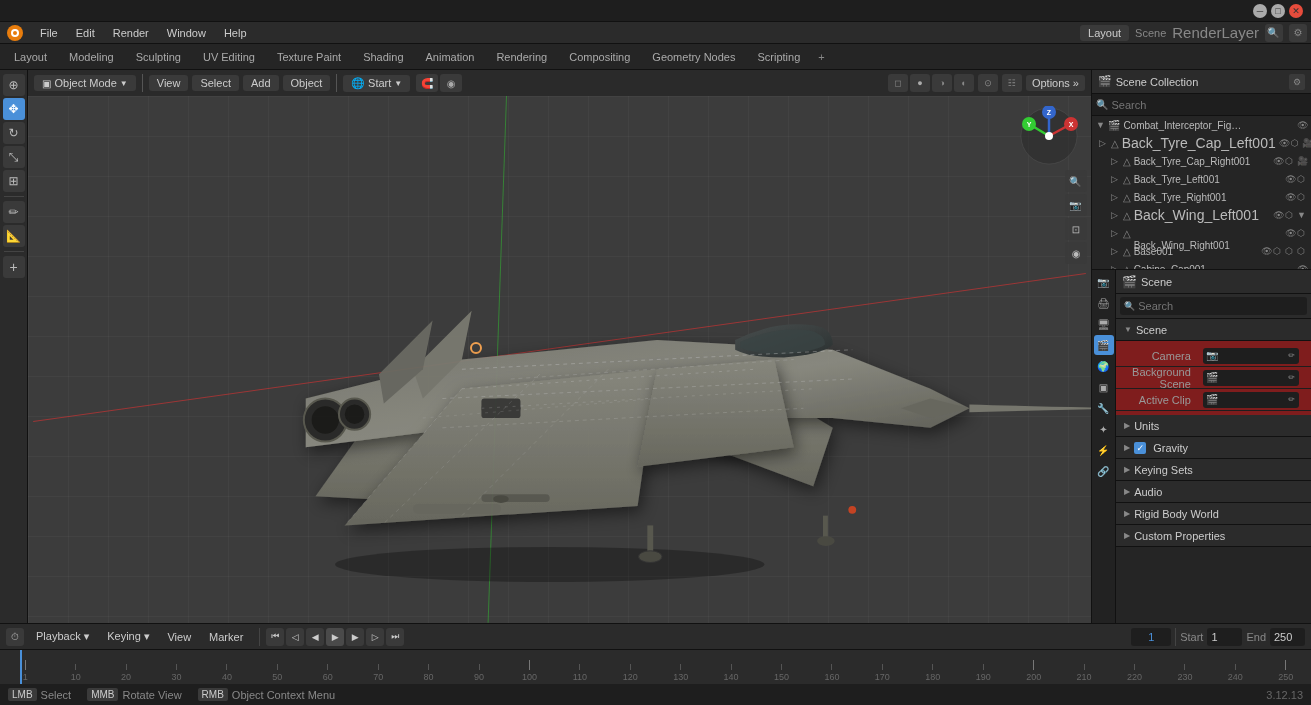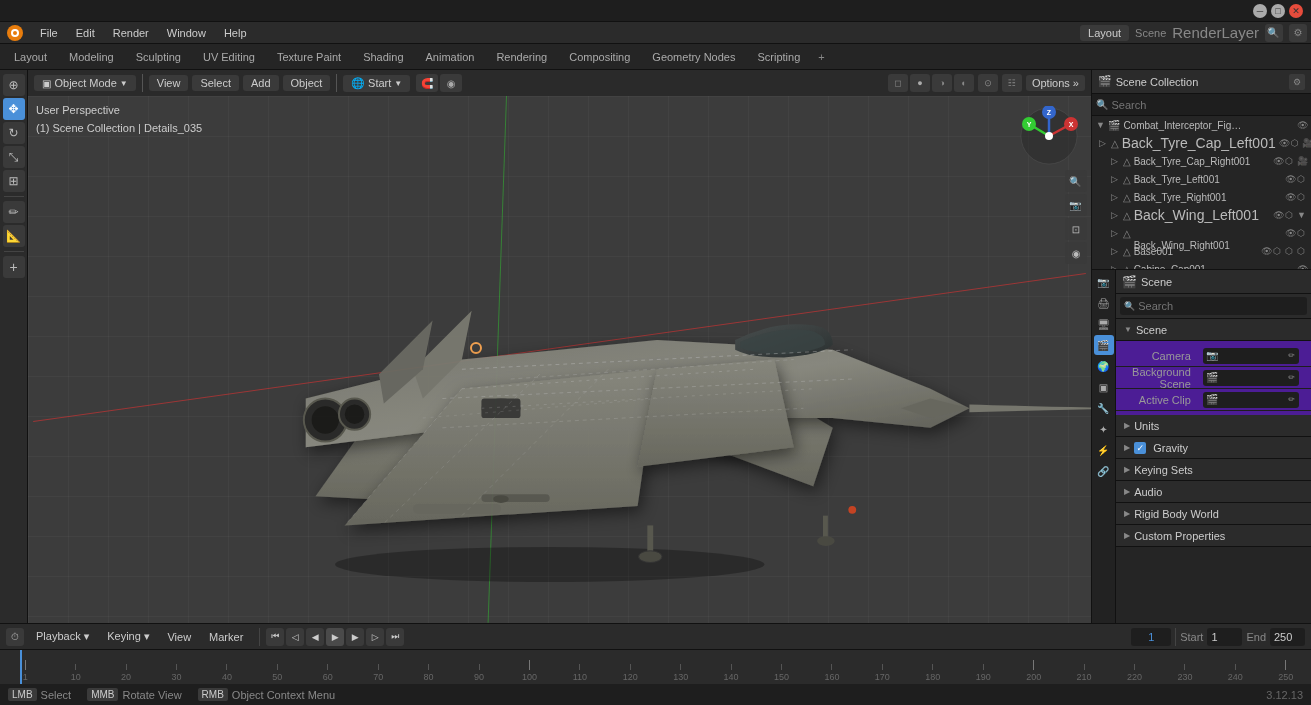--- a/index.html
+++ b/index.html
@@ -555,21 +555,21 @@
     
     #outliner-list {
       overflow-y: auto;
       height: calc(200px - 46px);
     }
     #outliner-list::-webkit-scrollbar { width: 5px; }
     #outliner-list::-webkit-scrollbar-track { background: #1e1e1e; }
     #outliner-list::-webkit-scrollbar-thumb { background: #555; border-radius: 3px; }
 
     .props-section-body {
-      background: #4c1d95;
+      background: #7f1d1d;
       padding: 4px 0;
     }
     .checkbox-box {
       width: 12px;
       height: 12px;
       background: #4a90d9;
       border-radius: 2px;
       display: flex;
       align-items: center;
       justify-content: center;
@@ -755,24 +755,20 @@
         <line x1="260" y1="330" x2="500" y2="310" stroke="#ccc" stroke-width="0.6" stroke-dasharray="3,5" opacity="0.3"></line>
 
         <line x1="300" y1="300" x2="180" y2="440" stroke="#ccc" stroke-width="0.6" stroke-dasharray="4,4" opacity="0.35"></line>
         <line x1="380" y1="285" x2="220" y2="438" stroke="#ccc" stroke-width="0.6" stroke-dasharray="4,4" opacity="0.3"></line>
         <line x1="450" y1="280" x2="300" y2="430" stroke="#ccc" stroke-width="0.6" stroke-dasharray="4,4" opacity="0.3"></line>
 
         <circle cx="700" cy="424" r="4" fill="#cc4422"></circle>
       </svg>
     </div>
 
-    <div class="vp-overlay-info">
-      <div>User Perspective</div>
-      <div>(1) Scene Collection | Details_035</div>
-    </div>
 
     <div id="axis-gizmo">
       <svg width="60" height="60" viewBox="0 0 60 60">
         <circle cx="30" cy="30" r="28" fill="rgba(40,40,40,0.5)" stroke="rgba(100,100,100,0.3)" stroke-width="1"></circle>
 
         <line x1="30" y1="30" x2="52" y2="18" stroke="#cc3333" stroke-width="2.5"></line>
         <circle cx="52" cy="18" r="7" fill="#cc3333"></circle>
         <text x="52" y="21" text-anchor="middle" fill="white" font-size="7" font-weight="bold">X</text>
 
         <line x1="30" y1="30" x2="10" y2="18" stroke="#33cc33" stroke-width="2.5"></line>

